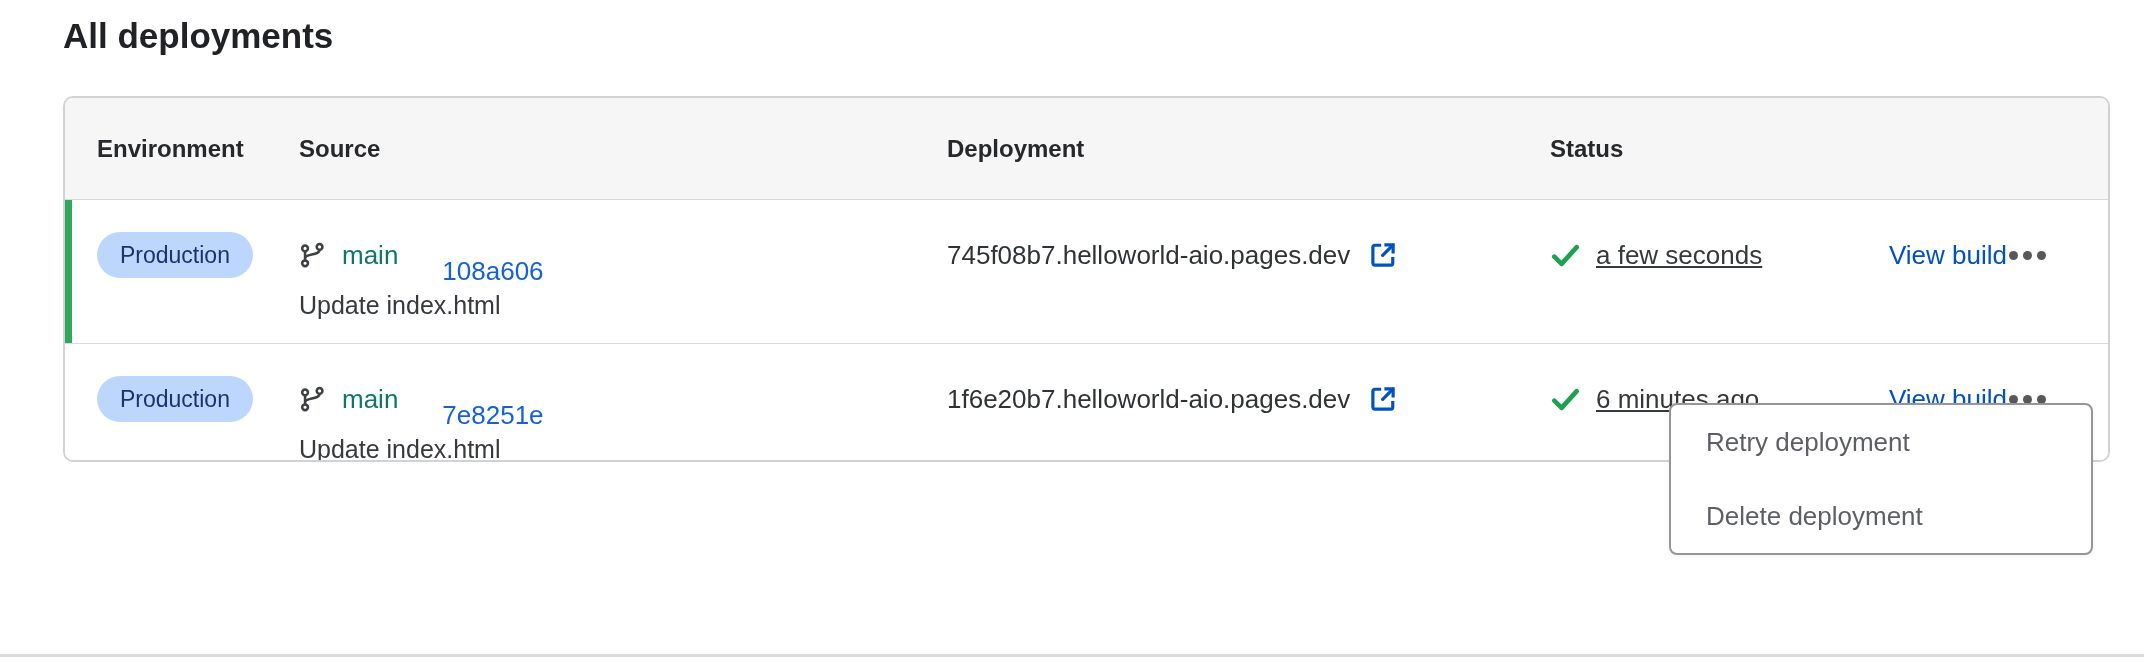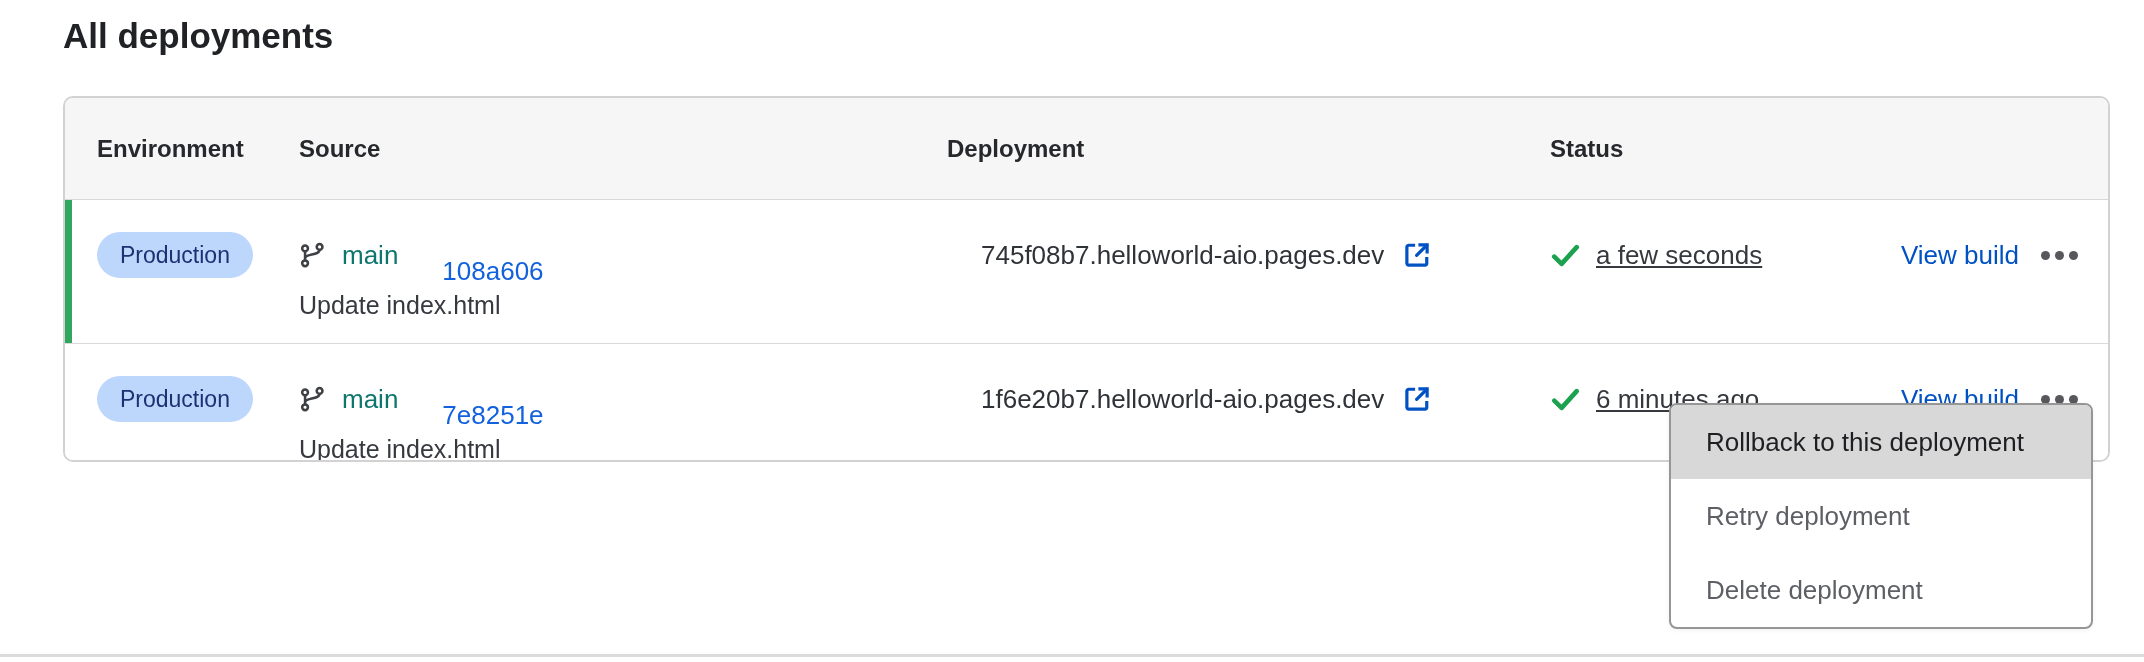--- a/index.html
+++ b/index.html
@@ -31,37 +31,37 @@
   }
   .row.second{border-top:1px solid #dadada;}
   .current-marker{
     position:absolute;left:-2px;top:0;bottom:0;width:9px;background:#31a65f;
   }
   
   .c-env{width:234px;padding-left:32px;box-sizing:border-box;flex:none;}
   .c-source{width:648px;flex:none;}
   .c-deploy{width:603px;flex:none;}
   .c-status{width:307px;flex:none;}
-  .c-actions{flex:1;display:flex;align-items:center;justify-content:flex-end;padding-right:28px;box-sizing:border-box;gap:20px;}
+  .c-actions{flex:1;display:flex;align-items:center;justify-content:center;padding-right:28px;box-sizing:border-box;}
   .l1{display:flex;align-items:center;height:46px;}
   .c-actions.l1h{height:46px;}
   
   .badge{
     display:inline-flex;align-items:center;height:46px;padding:0 23px;
     background:#bdd6fc;color:#1c3173;border-radius:24px;
     font-size:23px;font-weight:400;white-space:nowrap;
   }
   
   .branch-icon{flex:none;margin-right:16px;}
   .branch-name{font-weight:400;color:#0f766e;}
   .commit-link{margin-left:44px;color:#1261dd;text-decoration:none;cursor:pointer;margin-top:32px;}
   .commit-msg{margin-top:12px;font-size:25px;line-height:30px;color:#36393e;}
   
   .deploy-link{display:inline-flex;align-items:center;text-decoration:none;cursor:pointer;}
-  .deploy-url{color:#2f3237;margin-left:34px;}
+  .deploy-url{color:#2f3237;}
   .ext-icon{margin-left:18px;flex:none;}
   
   .check-icon{flex:none;margin-right:15px;}
   .status-text{color:#35383d;text-decoration:underline;}
   
   .view-build{color:#0051c3;text-decoration:none;cursor:pointer;}
   .dots{display:flex;align-items:center;gap:5px;cursor:pointer;padding:6px 2px;}
   .dot{width:9px;height:9px;border-radius:50%;background:#56585c;}
   
   .menu{
@@ -194,18 +194,17 @@
         <span class="dot"></span>
         <span class="dot"></span>
         <span class="dot"></span>
       </div>
     </div>
   </div>
 
 </div>
 
 <div class="menu">
-  <div class="menu-item highlighted">Rollback to this deployment</div>
   <div class="menu-item">Retry deployment</div>
   <div class="menu-item">Delete deployment</div>
 </div>
 
 <div class="bottom-divider"></div>
 
 </body></html>

